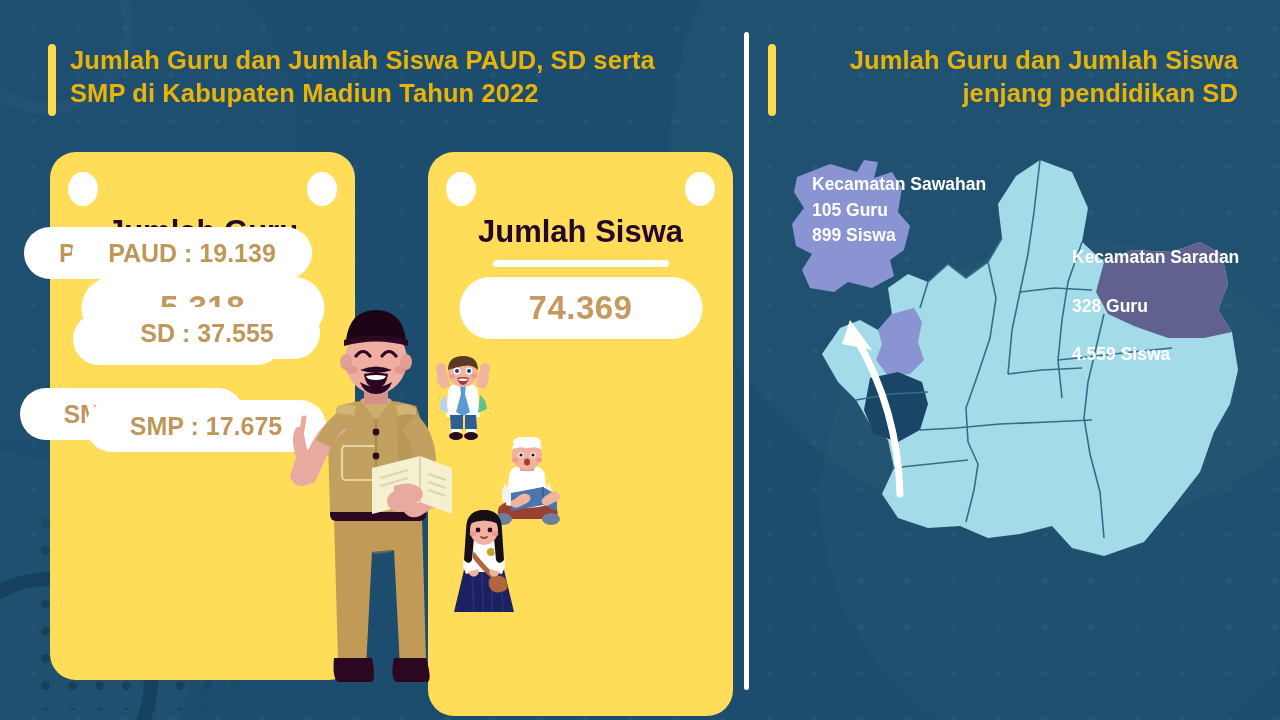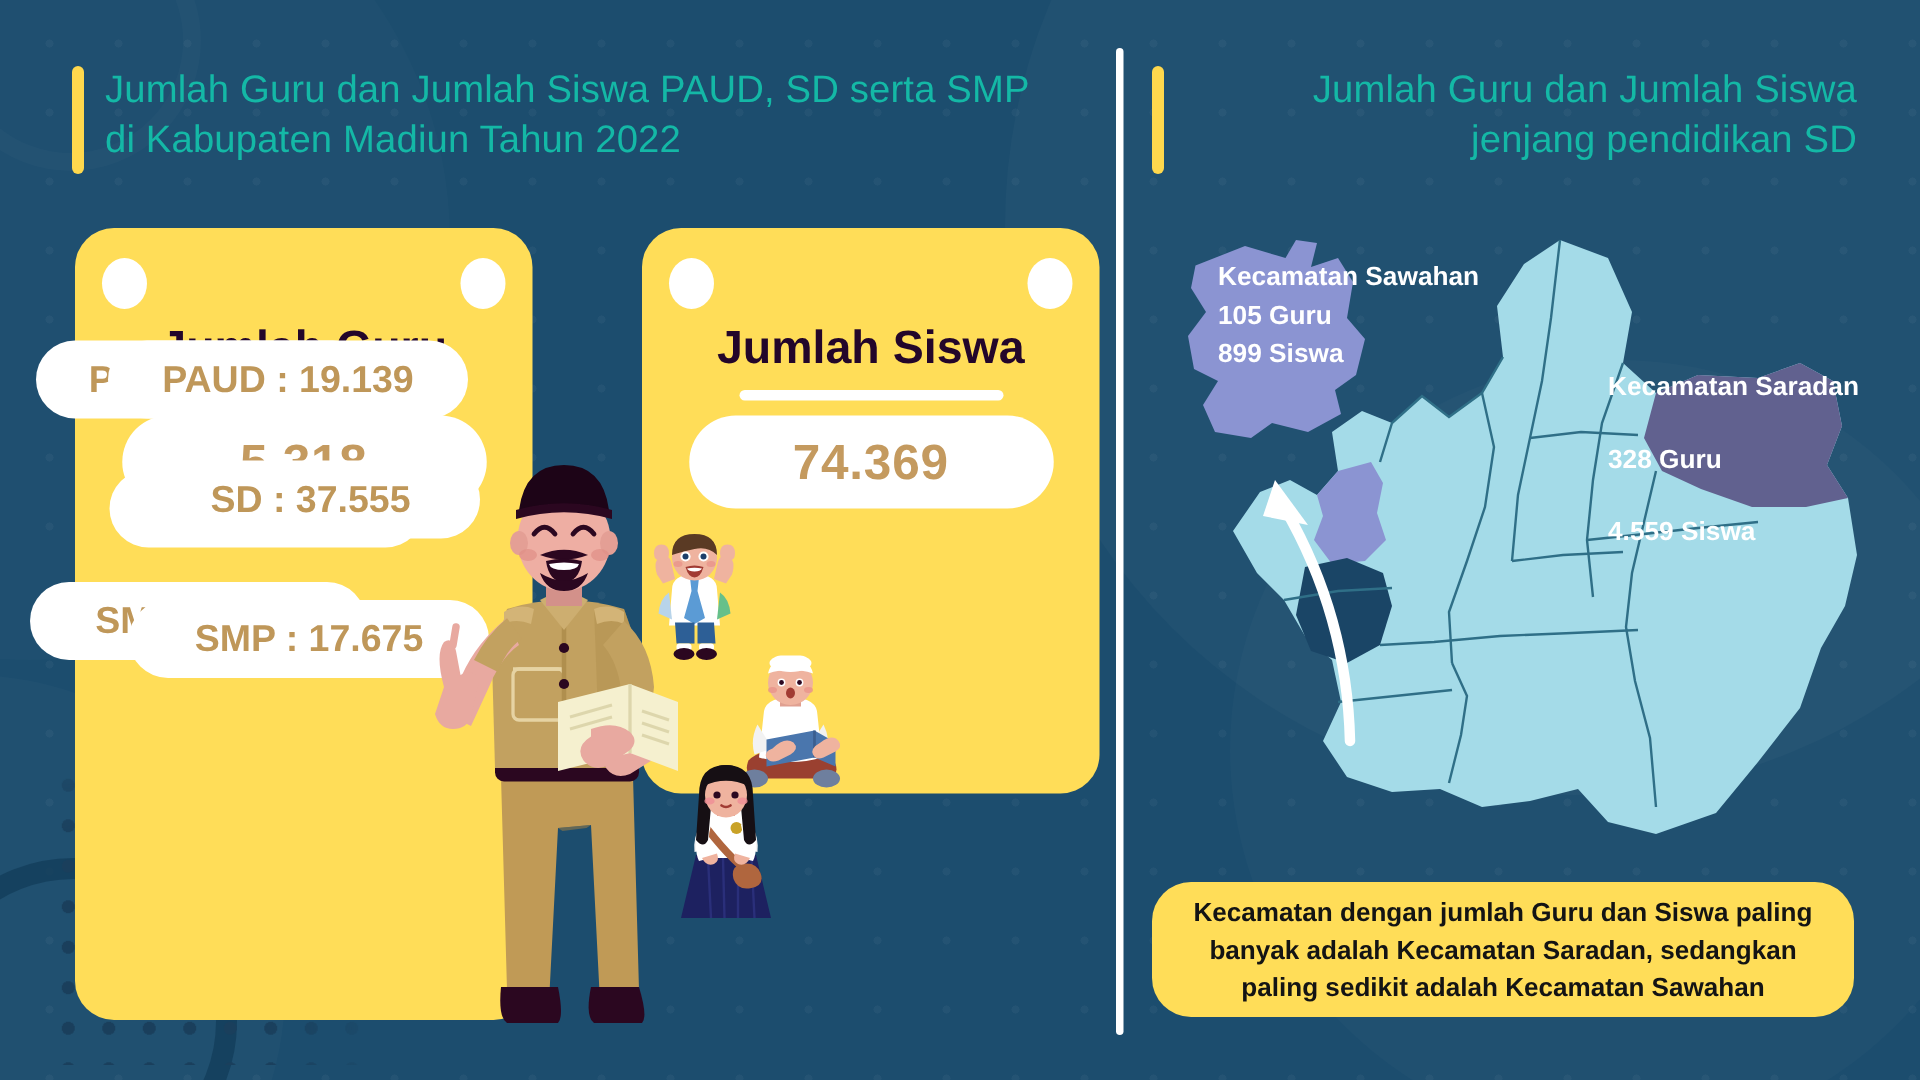--- a/index.html
+++ b/index.html
@@ -42,38 +42,38 @@
   }
   .ring-deco2{
     position:absolute;left:-40px;top:-60px;width:150px;height:150px;border-radius:50%;
     border:12px solid rgba(255,255,255,.02);
   }
 
   
   .title{position:absolute;display:flex;align-items:flex-start;gap:14px;}
   .title .bar{width:8px;border-radius:4px;background:#ffd84d;flex:none;}
   .title h1{
-    margin:0;color:#14b8a6;font-weight:normal;letter-spacing:.1px;
+    margin:0;color:#eab308;font-weight:bold;letter-spacing:.1px;
   }
   #title-left{left:48px;top:44px;width:660px;}
   #title-left .bar{height:72px;}
   #title-left h1{font-size:25.5px;line-height:33px;}
   #title-right{left:768px;top:44px;width:470px;text-align:right;}
   #title-right .bar{height:72px;}
   #title-right h1{font-size:25.5px;line-height:33px;}
 
   
   #divider{position:absolute;left:744px;top:32px;width:5px;height:658px;background:#ffffff;border-radius:3px;}
 
   
   .card{
     position:absolute;background:#ffdd58;border-radius:26px;
   }
   #card-guru{left:50px;top:152px;width:305px;height:528px;}
-  #card-siswa{left:428px;top:152px;width:305px;height:377px;}
+  #card-siswa{left:428px;top:152px;width:305px;height:564px;}
   .punch{position:absolute;width:30px;height:34px;border-radius:50%;background:#ffffff;top:20px;}
   .punch.l{left:18px;}
   .punch.r{right:18px;}
   .card-title{
     position:absolute;left:0;right:0;top:62px;text-align:center;
     font-size:31px;font-weight:bold;color:#23062a;
   }
   .card-rule{
     position:absolute;left:50%;transform:translateX(-50%);top:108px;
     width:176px;height:7px;border-radius:4px;background:#ffffff;
@@ -372,17 +372,14 @@
     <span class="ln n">105 Guru</span>
     <span class="ln n">899 Siswa</span>
   </div>
 
   <div class="map-label" id="label-saradan">
     <span class="ln">Kecamatan Saradan</span>
     <span class="ln n">328 Guru</span>
     <span class="ln n">4.559 Siswa</span>
   </div>
 
-  <div id="caption">
-    <div class="txt">Kecamatan dengan jumlah Guru dan Siswa paling banyak adalah Kecamatan Saradan, sedangkan paling sedikit adalah Kecamatan Sawahan</div>
-  </div>
 
 </div>
 
 </body></html>

